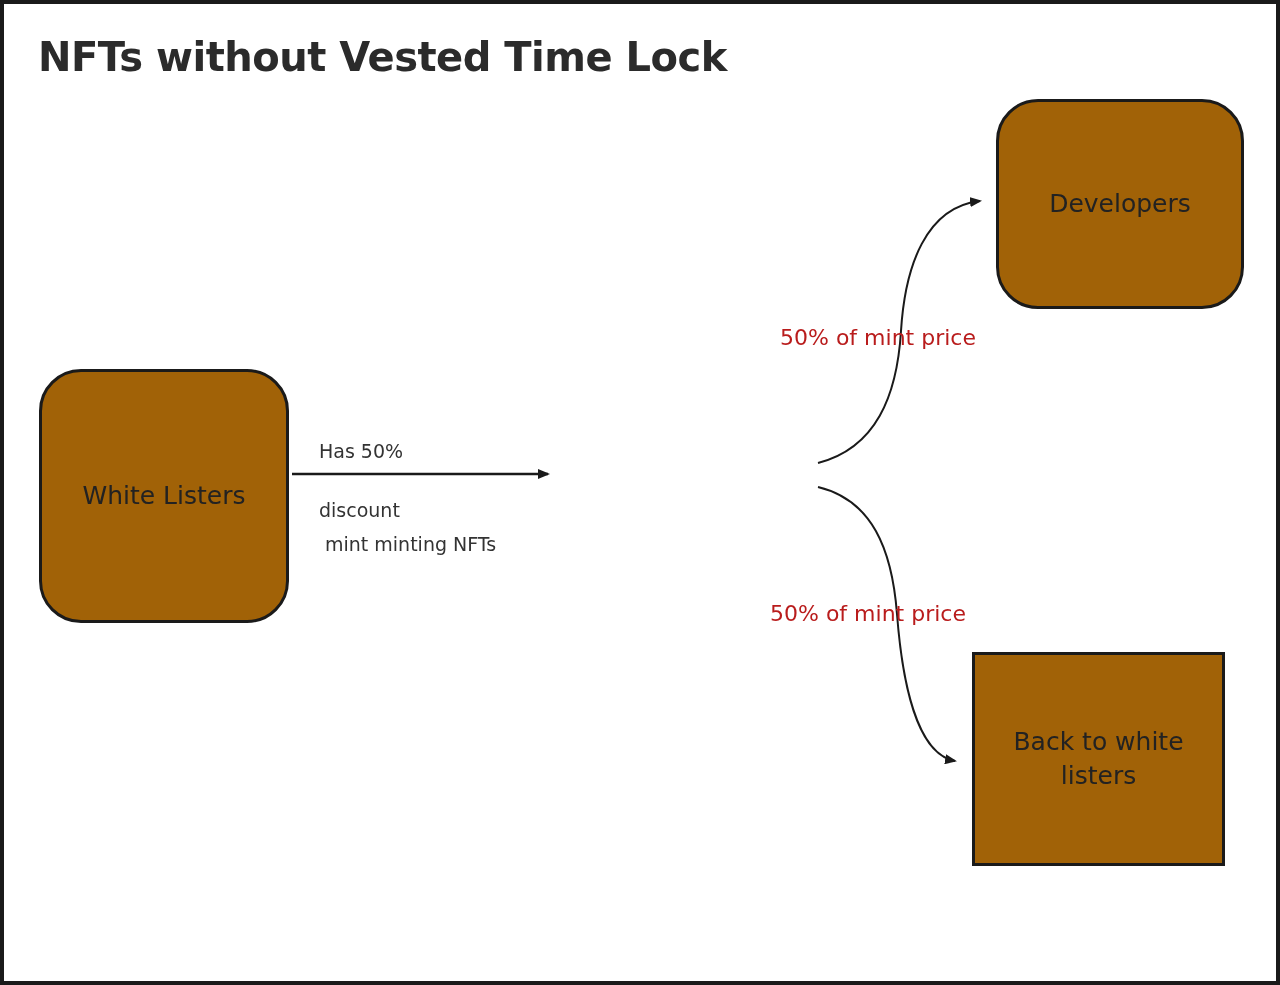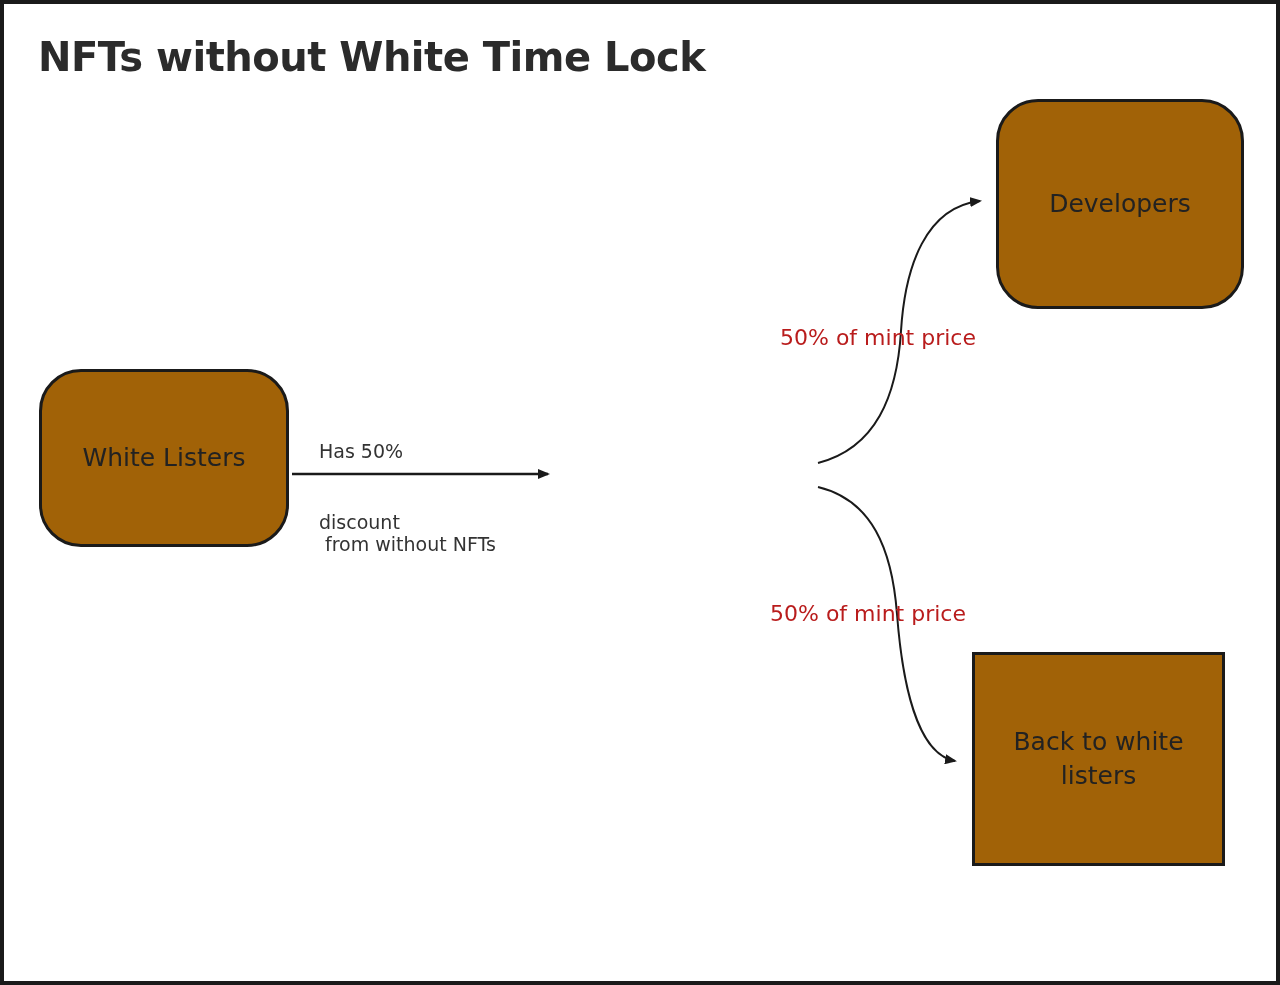--- a/index.html
+++ b/index.html
@@ -34,51 +34,51 @@
     background: #a16207;
     border: 3px solid #1a1a1a;
     font-size: 25px;
     color: #222222;
     line-height: 1.35;
   }
   .node.rounded { border-radius: 42px; }
   .node.ellipse { border-radius: 50%; }
   .node.square  { border-radius: 0; }
 
-  #node-white-listers { left: 35px;  top: 365px; width: 250px; height: 178px; }
+  #node-white-listers { left: 35px;  top: 365px; width: 250px; height: 254px; }
   #node-mint-nft      { left: 560px; top: 365px; width: 250px; height: 213px; }
   #node-developers    { left: 992px; top: 95px;  width: 248px; height: 210px; }
   #node-back-listers  { left: 968px; top: 648px; width: 253px; height: 214px; padding: 0 32px; }
 
   .edge-layer {
     position: absolute;
     left: 0; top: 0;
     width: 1280px; height: 985px;
     pointer-events: none;
   }
   .edge-label {
     position: absolute;
     color: #333333;
     white-space: nowrap;
   }
   .edge-label.small { font-size: 19px; }
   .edge-label.big   { font-size: 22px; color: #b91c1c; }
 
   #lbl-has50        { left: 315px; top: 436px; }
-  #lbl-discount     { left: 315px; top: 495px; margin-top: 12px; }
+  #lbl-discount     { left: 315px; top: 495px; }
   #lbl-fromminting  { left: 321px; top: 529px; }
   #lbl-mint-dev     { left: 776px; top: 321px; }
   #lbl-mint-back    { left: 766px; top: 597px; }
 </style>
 </head>
 <body>
 
 <div class="canvas">
 
-  <div class="diagram-title">NFTs without White Time Lock</div>
+  <div class="diagram-title">NFTs without Vested Time Lock</div>
 
   <svg class="edge-layer" viewBox="0 0 1280 985" xmlns="http://www.w3.org/2000/svg">
     <defs>
       <marker id="arrowhead" markerWidth="12" markerHeight="10" refX="10" refY="5" orient="auto" markerUnits="userSpaceOnUse">
         <path d="M0,0 L12,5 L0,10 z" fill="#1a1a1a"></path>
       </marker>
     </defs>
 
     <path d="M 288 470 L 544 470" stroke="#1a1a1a" stroke-width="2.5" fill="none" marker-end="url(#arrowhead)"></path>
 
@@ -97,19 +97,19 @@
   </div>
 
   <div class="node square" id="node-back-listers">
     <span>Back to white listers</span>
   </div>
 
   <div class="edge-label small" id="lbl-has50">Has 50%</div>
 
   <div class="edge-label small" id="lbl-discount">discount</div>
 
-  <div class="edge-label small" id="lbl-fromminting">from without NFTs</div>
+  <div class="edge-label small" id="lbl-fromminting">mint minting NFTs</div>
 
   <div class="edge-label big" id="lbl-mint-dev">50% of mint price</div>
 
   <div class="edge-label big" id="lbl-mint-back">50% of mint price</div>
 
 </div>
 
 </body></html>

